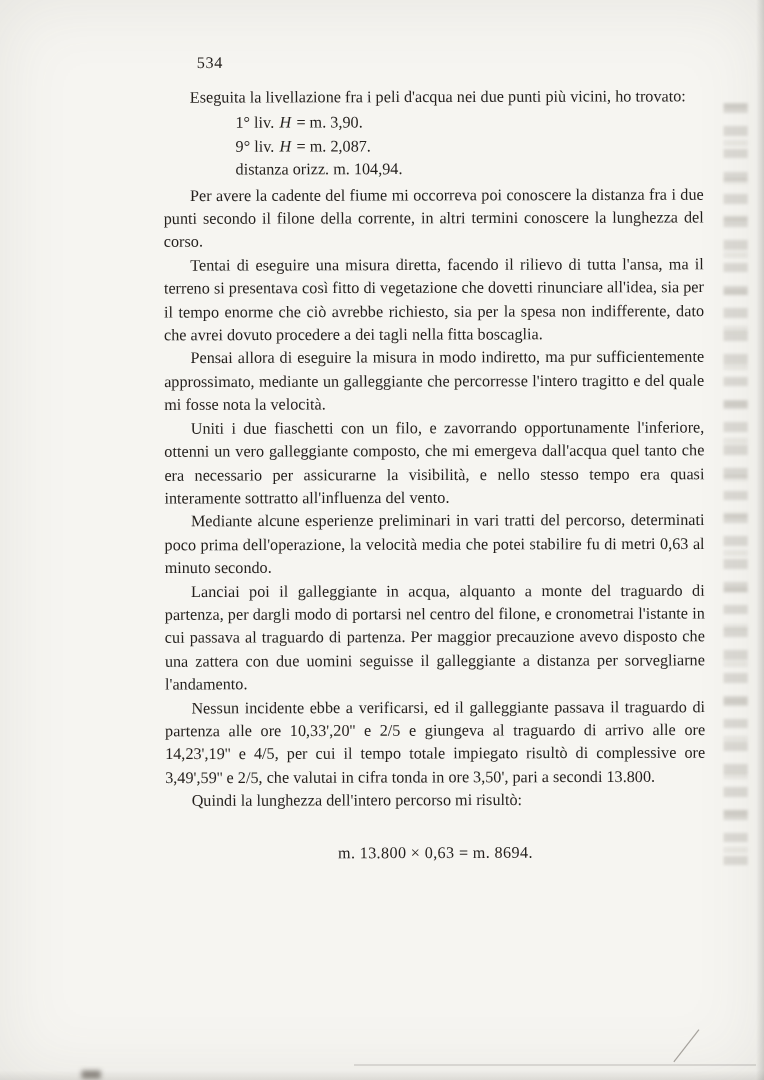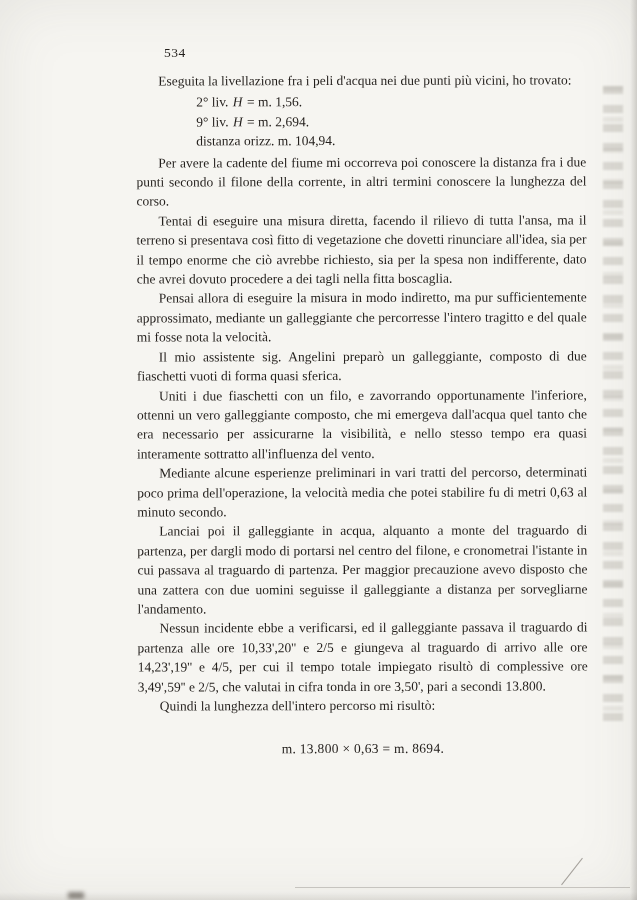--- a/index.html
+++ b/index.html
@@ -67,29 +67,28 @@
 
 <div class="scan">
 
   <div class="page-number">534</div>
 
   <div class="text-block">
 
     <p>Eseguita la livellazione fra i peli d'acqua nei due punti più vicini, ho trovato:</p>
 
     <div class="levels">
-      <div class="level-line"><span>2° liv. </span><span class="math-var">H</span><span> = m. 1,56.</span></div>
-      <div class="level-line"><span>9° liv. </span><span class="math-var">H</span><span> = m. 2,694.</span></div>
+      <div class="level-line"><span>1° liv. </span><span class="math-var">H</span><span> = m. 3,90.</span></div>
+      <div class="level-line"><span>9° liv. </span><span class="math-var">H</span><span> = m. 2,087.</span></div>
       <div class="level-line"><span>distanza orizz. m. 104,94.</span><span class="math-var"></span><span></span></div>
     </div>
 
     <p>Per avere la cadente del fiume mi occorreva poi conoscere la distanza fra i due punti secondo il filone della corrente, in altri termini conoscere la lunghezza del corso.</p>
     <p>Tentai di eseguire una misura diretta, facendo il rilievo di tutta l'ansa, ma il terreno si presentava così fitto di vegetazione che dovetti rinunciare all'idea, sia per il tempo enorme che ciò avrebbe richiesto, sia per la spesa non indifferente, dato che avrei dovuto procedere a dei tagli nella fitta boscaglia.</p>
     <p>Pensai allora di eseguire la misura in modo indiretto, ma pur sufficientemente approssimato, mediante un galleggiante che percorresse l'intero tragitto e del quale mi fosse nota la velocità.</p>
-    <p>Il mio assistente sig. Angelini preparò un galleggiante, composto di due fiaschetti vuoti di forma quasi sferica.</p>
     <p>Uniti i due fiaschetti con un filo, e zavorrando opportunamente l'inferiore, ottenni un vero galleggiante composto, che mi emergeva dall'acqua quel tanto che era necessario per assicurarne la visibilità, e nello stesso tempo era quasi interamente sottratto all'influenza del vento.</p>
     <p>Mediante alcune esperienze preliminari in vari tratti del percorso, determinati poco prima dell'operazione, la velocità media che potei stabilire fu di metri 0,63 al minuto secondo.</p>
     <p>Lanciai poi il galleggiante in acqua, alquanto a monte del traguardo di partenza, per dargli modo di portarsi nel centro del filone, e cronometrai l'istante in cui passava al traguardo di partenza. Per maggior precauzione avevo disposto che una zattera con due uomini seguisse il galleggiante a distanza per sorvegliarne l'andamento.</p>
     <p>Nessun incidente ebbe a verificarsi, ed il galleggiante passava il traguardo di partenza alle ore 10,33',20'' e 2/5 e giungeva al traguardo di arrivo alle ore 14,23',19'' e 4/5, per cui il tempo totale impiegato risultò di complessive ore 3,49',59'' e 2/5, che valutai in cifra tonda in ore 3,50', pari a secondi 13.800.</p>
     <p>Quindi la lunghezza dell'intero percorso mi risultò:</p>
 
     <p class="formula">m. 13.800 × 0,63 = m. 8694.</p>
 
   </div>
 

